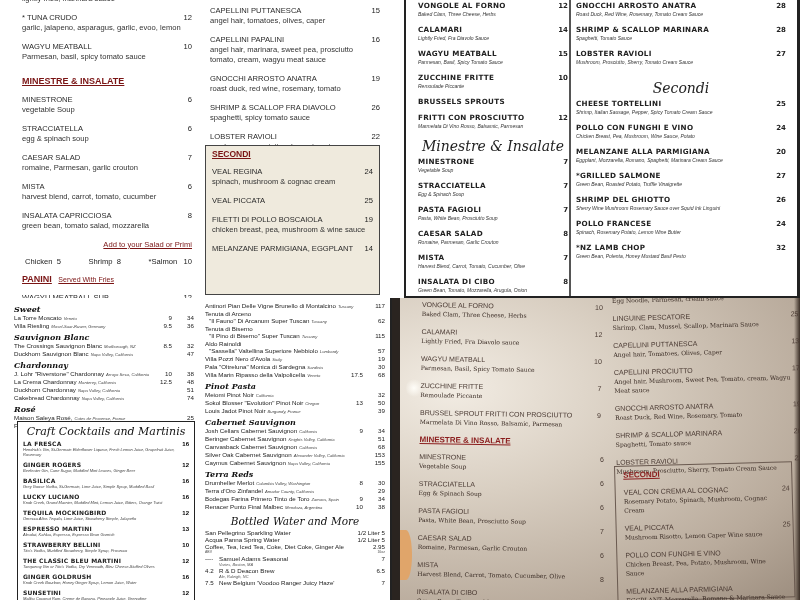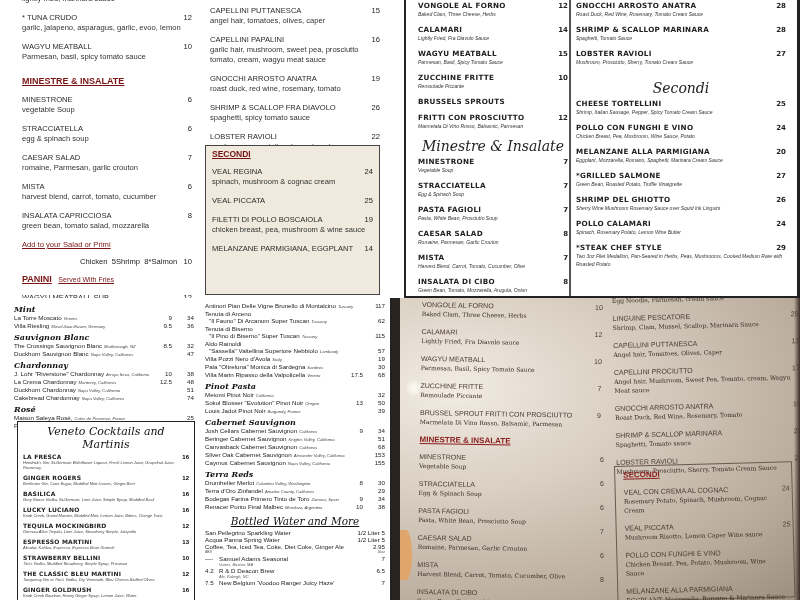--- a/index.html
+++ b/index.html
@@ -11,22 +11,22 @@
   
   #panel-a { left: 0; top: 0; width: 400px; height: 298px; background: #fff; }
   #panel-a .col { position: absolute; top: 0; }
   #panel-a .colL { left: 22px; width: 170px; }
   #panel-a .colR { left: 210px; width: 170px; }
   .a-item { margin-bottom: 9px; font-size: 7.6px; color: #222; line-height: 10px; position: relative; }
   .a-item .nm { display: block; text-transform: uppercase; color: #2a2a2a; }
   .a-item .ds { display: block; color: #333; }
   .a-item .pr { position: absolute; right: 0; top: 0; }
   .a-head { color: #7a1414; font-weight: bold; text-decoration: underline; font-size: 9px; margin: 14px 0 9px 0; }
-  .a-sub { color: #7a1414; text-decoration: underline; font-size: 7.6px; margin: 4px 0 8px 0; }
-  .a-addons { display: flex; justify-content: flex-end; font-size: 7.6px; color: #222; margin-bottom: 8px; padding-left: 3px; }
+  .a-sub { color: #7a1414; text-decoration: underline; font-size: 7.6px; margin: 4px 0 8px 0; text-align: right; }
+  .a-addons { display: flex; justify-content: space-between; font-size: 7.6px; color: #222; margin-bottom: 8px; padding-left: 3px; }
   .a-panini { color: #7a1414; font-size: 9px; margin-bottom: 9px; }
   .a-panini .big { font-weight: bold; text-decoration: underline; }
   .a-panini .small { font-size: 7px; text-decoration: underline; margin-left: 4px; }
   .secondi-box { position: absolute; left: 205px; top: 145px; width: 175px; height: 150px; border: 1.5px solid #444; background: #efeadd; padding: 3px 6px; }
   .secondi-box .a-head { margin: 0 0 8px 0; font-size: 8.5px; }
 
   
   #panel-b { left: 404px; top: 0; width: 396px; height: 298px; background: #fff; border-left: 2px solid #222; border-right: 3px solid #222; border-bottom: 2px solid #222; }
   #panel-b .col { position: absolute; top: 2px; }
   #panel-b .colL { left: 12px; width: 150px; }
@@ -48,21 +48,21 @@
   .wine-row .rg { font-size: 4.2px; font-style: italic; color: #444; margin-left: 2px; }
   .wine-row .gl { position: absolute; right: 22px; top: 0; }
   .wine-row .bt { position: absolute; right: 0; top: 0; }
   .wine-row.indent .nm { padding-left: 4px; }
   .cocktail-box { position: absolute; left: 17px; top: 123px; width: 178px; height: 185px; border: 1.5px solid #222; padding: 3px 5px; background: #fff; }
   .cocktail-title { font-family: "DejaVu Serif", serif; font-style: italic; font-size: 11px; text-align: center; color: #111; margin-bottom: 3px; }
   .ck-item { position: relative; margin-bottom: 5px; line-height: 6px; }
   .ck-item .nm { display: block; font-weight: bold; font-size: 6px; color: #222; font-family: "DejaVu Sans", sans-serif; letter-spacing: 0.2px; }
   .ck-item .ds { display: block; font-style: italic; font-size: 4px; color: #444; line-height: 5px; padding-right: 14px; }
   .ck-item .pr { position: absolute; right: 0; top: 0; font-weight: bold; font-size: 6px; }
-  .c-big-title { font-family: "DejaVu Serif", serif; font-style: italic; font-size: 10.5px; text-align: center; color: #111; margin: 4px 0 2px 0; text-decoration: underline; }
+  .c-big-title { font-family: "DejaVu Serif", serif; font-style: italic; font-size: 10.5px; text-align: center; color: #111; margin: 4px 0 2px 0; }
   .water-row { position: relative; font-size: 6.2px; line-height: 7px; color: #222; }
   .water-row .pr { position: absolute; right: 0; top: 0; }
   .beer-head { position: relative; font-size: 3.5px; color: #555; height: 5px; }
   .beer-head .r { position: absolute; right: 0; }
   .beer-row { position: relative; font-size: 6.2px; line-height: 7px; color: #222; padding-left: 14px; }
   .beer-row .abv { position: absolute; left: 0; top: 0; }
   .beer-row .pr { position: absolute; right: 0; top: 0; }
   .beer-row .sub { display: block; font-size: 4px; font-style: italic; color: #555; line-height: 5px; }
 
   
@@ -146,21 +146,21 @@
   </div>
 
   <div class="col colR">
     <div class="a-item" style="margin-top:6px;">
       <span class="nm">CAPELLINI PUTTANESCA</span>
       <span class="ds">angel hair, tomatoes, olives, caper</span>
       <span class="pr">15</span>
     </div>
     <div class="a-item">
       <span class="nm">CAPELLINI PAPALINI</span>
-      <span class="ds">garlic hair, mushroom, sweet pea, prosciutto tomato, cream, wagyu meat sauce</span>
+      <span class="ds">angel hair, marinara, sweet pea, prosciutto tomato, cream, wagyu meat sauce</span>
       <span class="pr">16</span>
     </div>
     <div class="a-item">
       <span class="nm">GNOCCHI ARROSTO ANATRA</span>
       <span class="ds">roast duck, red wine, rosemary, tomato</span>
       <span class="pr">19</span>
     </div>
     <div class="a-item">
       <span class="nm">SHRIMP &amp; SCALLOP FRA DIAVOLO</span>
       <span class="ds">spaghetti, spicy tomato sauce</span>
@@ -301,56 +301,56 @@
         <span class="nm">*GRILLED SALMONE</span>
         <span class="ds">Green Bean, Roasted Potato, Truffle Vinaigrette</span>
         <span class="pr">27</span>
       </div>
     <div class="b-item">
         <span class="nm">SHRIMP DEL GHIOTTO</span>
         <span class="ds">Sherry Wine Mushroom Rosemary Sauce over Squid Ink Linguini</span>
         <span class="pr">26</span>
       </div>
     <div class="b-item">
-        <span class="nm">POLLO CALAMARI</span>
+        <span class="nm">POLLO FRANCESE</span>
         <span class="ds">Spinach, Rosemary Potato, Lemon Wine Butter</span>
         <span class="pr">24</span>
       </div>
     <div class="b-item">
-        <span class="nm">*STEAK CHEF STYLE</span>
-        <span class="ds">Two 3oz Filet Medallion, Pan-Seared in Herbs, Peas, Mushrooms, Cooked Medium Rare with Roasted Potato</span>
-        <span class="pr">29</span>
+        <span class="nm">*NZ LAMB CHOP</span>
+        <span class="ds">Green Bean, Polenta, Honey Mustard Basil Pesto</span>
+        <span class="pr">32</span>
       </div>
 
   </div>
 </div>
 
 <div class="panel" id="panel-c">
   <div class="col colL">
-    <div class="wine-cat">Mint</div>
+    <div class="wine-cat">Sweet</div>
     <div class="wine-row"><span class="nm">La Torre Moscato</span><span class="rg">Veneto</span><span class="gl">9</span><span class="bt">34</span></div>
     <div class="wine-row"><span class="nm">Villa Riesling</span><span class="rg">Mosel-Saar-Ruwer, Germany</span><span class="gl">9.5</span><span class="bt">36</span></div>
 
     <div class="wine-cat">Sauvignon Blanc</div>
     <div class="wine-row"><span class="nm">The Crossings Sauvignon Blanc</span><span class="rg">Marlborough, NZ</span><span class="gl">8.5</span><span class="bt">32</span></div>
     <div class="wine-row"><span class="nm">Duckhorn Sauvignon Blanc</span><span class="rg">Napa Valley, California</span><span class="gl"></span><span class="bt">47</span></div>
 
     <div class="wine-cat">Chardonnay</div>
     <div class="wine-row"><span class="nm">J. Lohr "Riverstone" Chardonnay</span><span class="rg">Arroyo Seco, California</span><span class="gl">10</span><span class="bt">38</span></div>
     <div class="wine-row"><span class="nm">La Crema Chardonnay</span><span class="rg">Monterey, California</span><span class="gl">12.5</span><span class="bt">48</span></div>
     <div class="wine-row"><span class="nm">Duckhorn Chardonnay</span><span class="rg">Napa Valley, California</span><span class="gl"></span><span class="bt">51</span></div>
     <div class="wine-row"><span class="nm">Cakebread Chardonnay</span><span class="rg">Napa Valley, California</span><span class="gl"></span><span class="bt">74</span></div>
 
     <div class="wine-cat">Rosé</div>
     <div class="wine-row"><span class="nm">Maison Saleya Rosé,</span><span class="rg">Cotes de Provence, France</span><span class="gl"></span><span class="bt">25</span></div>
     <div class="wine-row"><span class="nm">Faustino Garnacha Rosé</span><span class="rg">Rioja, Spain</span><span class="gl">9</span><span class="bt">34</span></div>
   </div>
 
   <div class="cocktail-box">
-    <div class="cocktail-title">Veneto Cocktails and Martinis</div>
+    <div class="cocktail-title">Craft Cocktails and Martinis</div>
     <div class="ck-item">
         <span class="nm">LA FRESCA</span>
         <span class="ds">Hendrick's Gin, St-Germain Elderflower Liqueur, Fresh Lemon Juice, Grapefruit Juice, Rosemary</span>
         <span class="pr">16</span>
       </div>
     <div class="ck-item">
         <span class="nm">GINGER ROGERS</span>
         <span class="ds">Beefeater Gin, Cane Sugar, Muddled Mint Leaves, Ginger Beer</span>
         <span class="pr">12</span>
       </div>

